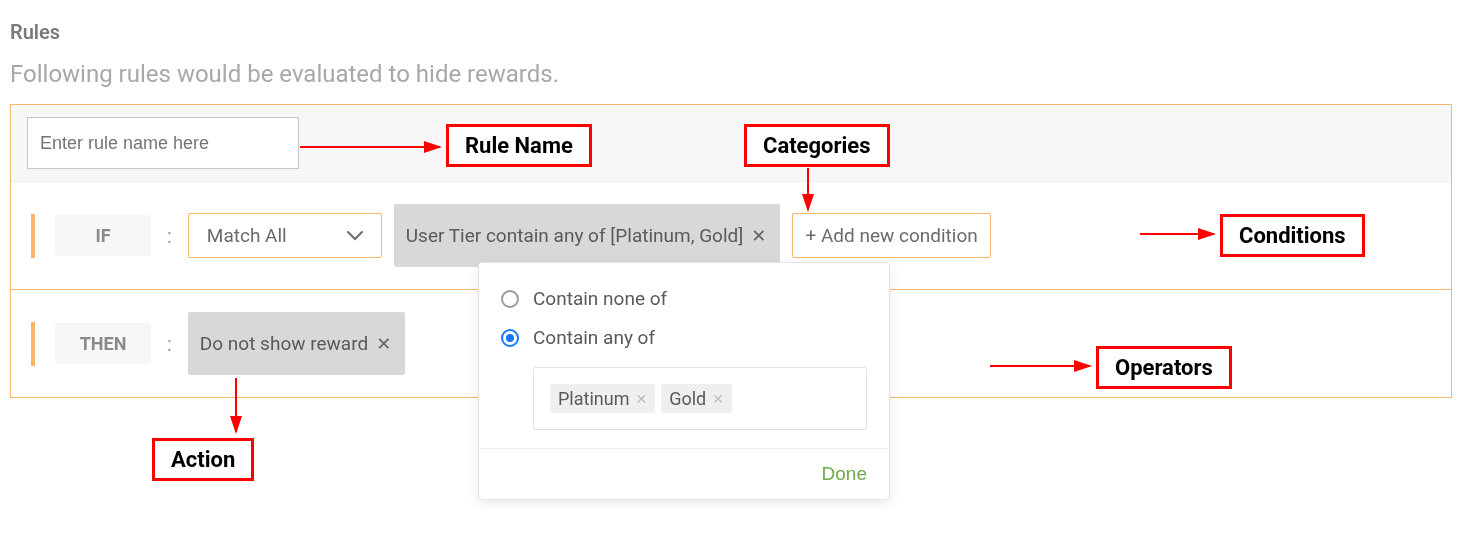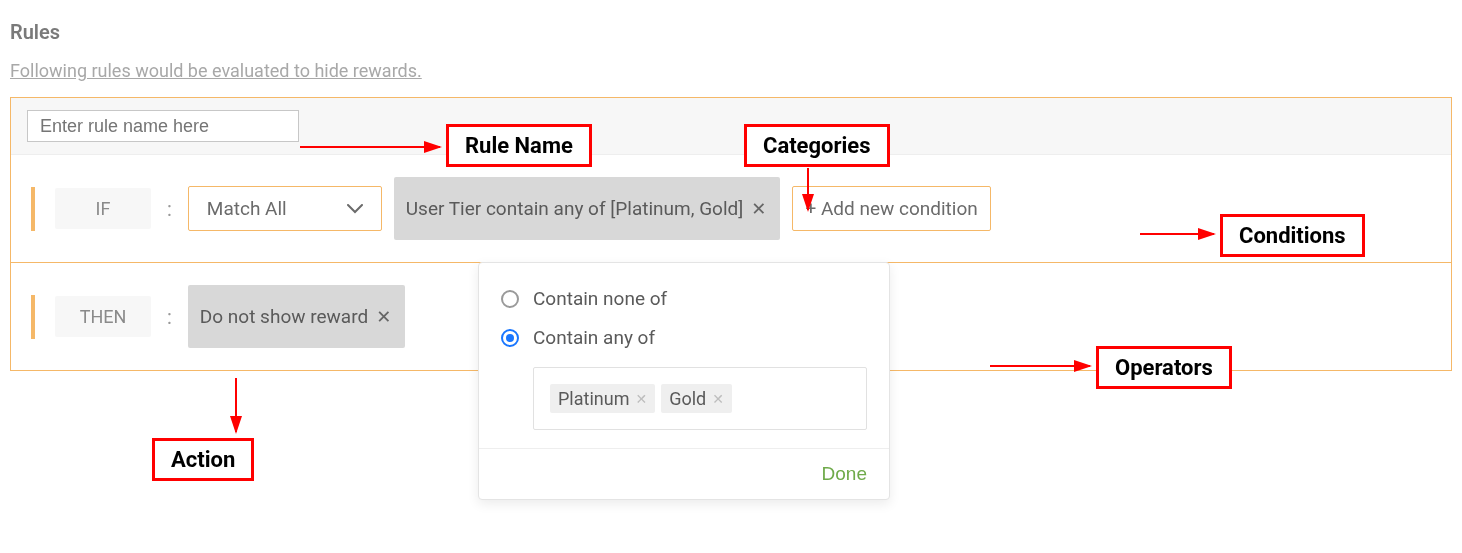--- a/index.html
+++ b/index.html
@@ -12,37 +12,36 @@
       padding: 20px 10px;
       color: #555;
     }
     .section-title {
       font-size: 20px;
       font-weight: 600;
       color: #7a7a7a;
       margin-bottom: 16px;
     }
     .section-subtitle {
-      font-size: 18px;
+      font-size: 24px;
       color: #a8a8a8;
       margin-bottom: 16px;
-      text-decoration: underline;
     }
     .rule-container {
       border: 1px solid #f5b868;
       background: #fff;
     }
     .rule-header-row {
       background: #f7f7f7;
       padding: 12px 16px;
       border-bottom: 1px solid #eee;
     }
     .rule-name-input {
       width: 272px;
-      height: 32px;
+      height: 52px;
       border: 1px solid #c7c7c7;
       background: #fff;
       padding: 0 12px;
       font-size: 18px;
       color: #999;
       outline: none;
     }
     .rule-row {
       display: flex;
       align-items: center;
@@ -59,20 +58,21 @@
       margin-right: 8px;
     }
     .keyword-box {
       background: #f7f7f7;
       color: #8a8a8a;
       font-size: 18px;
       padding: 10px 24px;
       border-radius: 2px;
       min-width: 96px;
       text-align: center;
+      font-weight: bold;
     }
     .colon {
       font-size: 20px;
       color: #999;
       margin: 0 4px;
     }
     .select-box {
       border: 1px solid #f5b868;
       padding: 10px 18px;
       display: flex;

